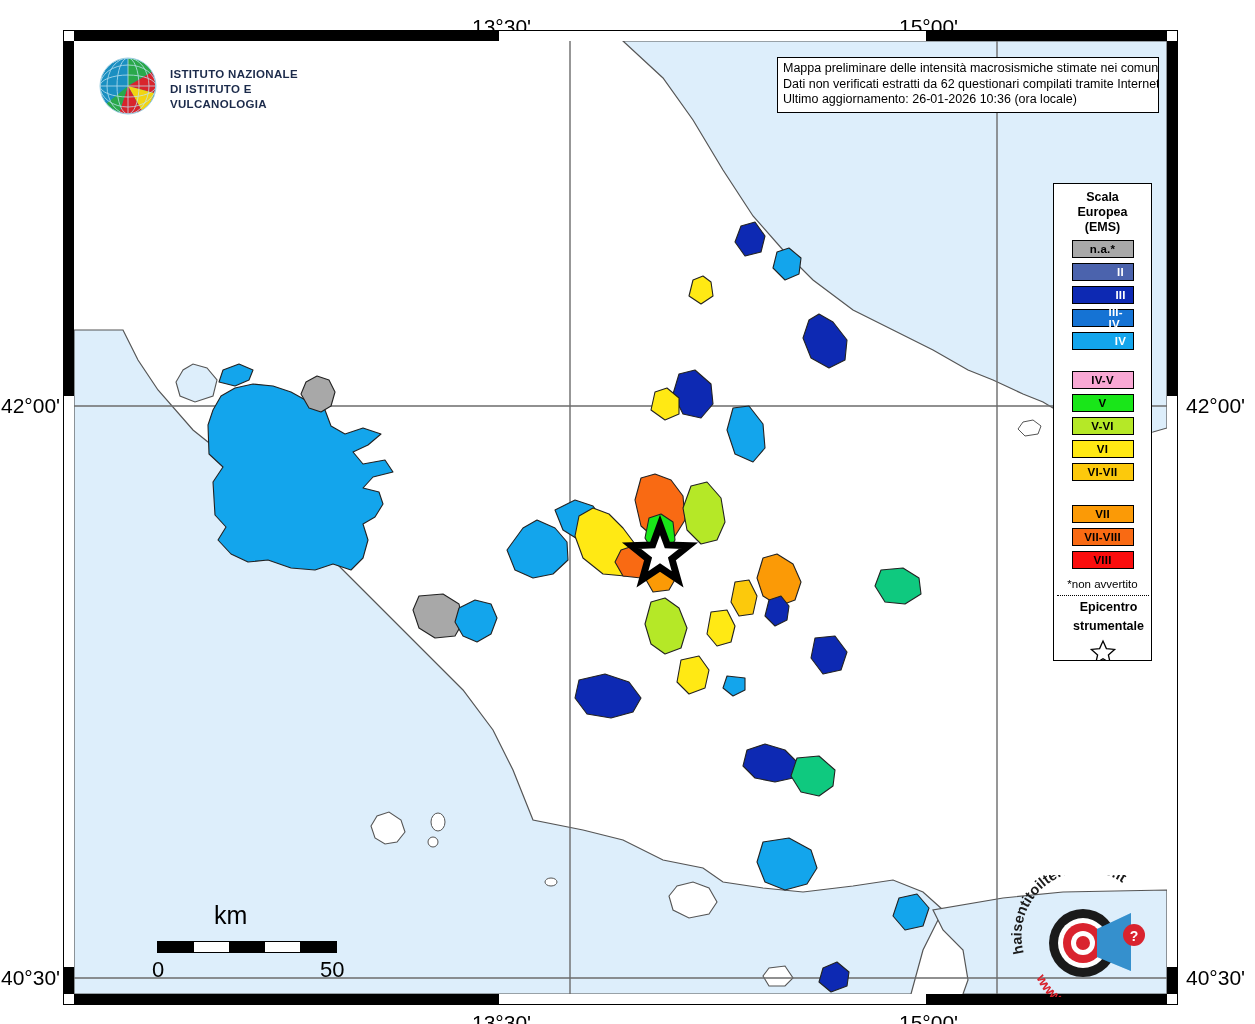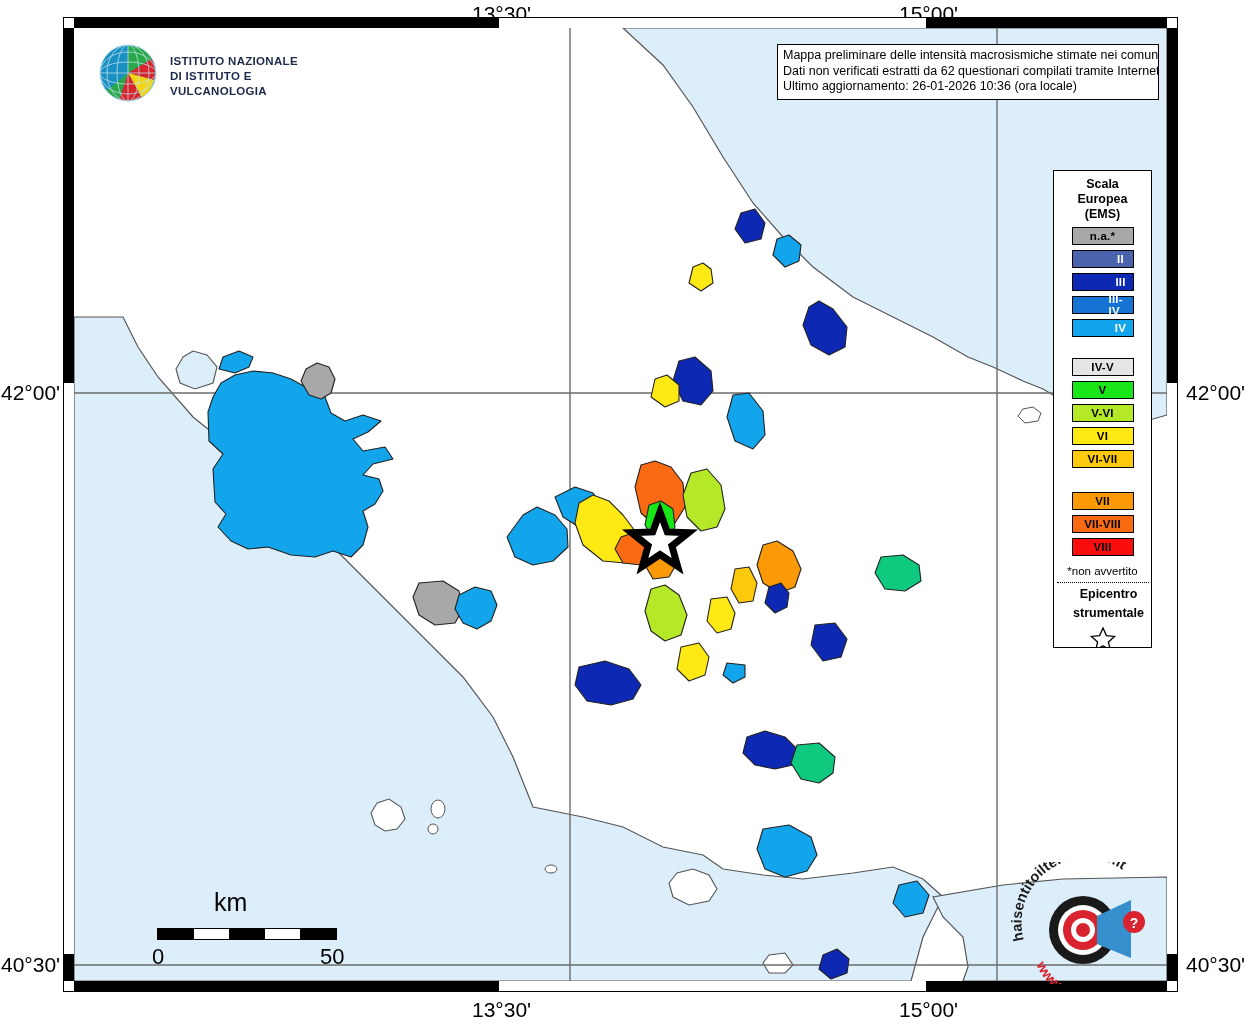--- a/index.html
+++ b/index.html
@@ -1,20 +1,20 @@
 <!DOCTYPE html>
 <html><head>
 <meta charset="utf-8">
 <style>
   html,body{margin:0;padding:0;background:#ffffff;}
   body{width:1255px;height:1024px;position:relative;overflow:hidden;
        font-family:"Liberation Sans","DejaVu Sans",sans-serif;}
 
   
-  #page{position:absolute;left:0;top:0;width:1255px;height:886px;}
+  #page{position:absolute;left:0;top:13px;width:1255px;height:886px;}
 
   .axis-label{position:absolute;font-size:21px;color:#000;white-space:nowrap;}
 
   
   #frame{position:absolute;left:63px;top:17px;width:1115px;height:975px;
          box-sizing:border-box;background:#fff;}
 
   
   #infobox{position:absolute;left:777px;top:44px;width:382px;
            border:1px solid #000;background:#fff;padding:3px 5px 4px 5px;
@@ -245,21 +245,21 @@
   <div id="legend">
     <div class="ltitle">Scala</div>
     <div class="ltitle">Europea</div>
     <div class="ltitle">(EMS)</div>
     <div id="legend-swatches" style="display:flex;flex-direction:column;align-items:center;">
         <div class="swatch sw-light" style="background: rgb(168, 168, 168);">n.a.*</div>
         <div class="swatch sw-dark" style="background: rgb(75, 99, 173);">II</div>
         <div class="swatch sw-dark" style="background: rgb(13, 41, 179);">III</div>
         <div class="swatch sw-dark" style="background: rgb(21, 115, 212);">III-IV</div>
         <div class="swatch sw-dark" style="background: rgb(19, 165, 236);">IV</div>
-        <div class="swatch sw-light" style="background: #e5e5e5; margin-top: 21px;">IV-V</div>
+        <div class="swatch sw-light" style="background: #f9a8d4; margin-top: 21px;">IV-V</div>
         <div class="swatch sw-light" style="background: rgb(25, 230, 25);">V</div>
         <div class="swatch sw-light" style="background: rgb(181, 232, 39);">V-VI</div>
         <div class="swatch sw-light" style="background: rgb(255, 233, 20);">VI</div>
         <div class="swatch sw-light" style="background: rgb(252, 201, 12);">VI-VII</div>
         <div class="swatch sw-light" style="background: rgb(251, 154, 6); margin-top: 24px;">VII</div>
         <div class="swatch sw-light" style="background: rgb(249, 106, 19);">VII-VIII</div>
         <div class="swatch sw-light" style="background: rgb(250, 13, 13);">VIII</div>
       </div>
     <div class="legnote">*non avvertito</div>
     <div class="legdash"></div>

